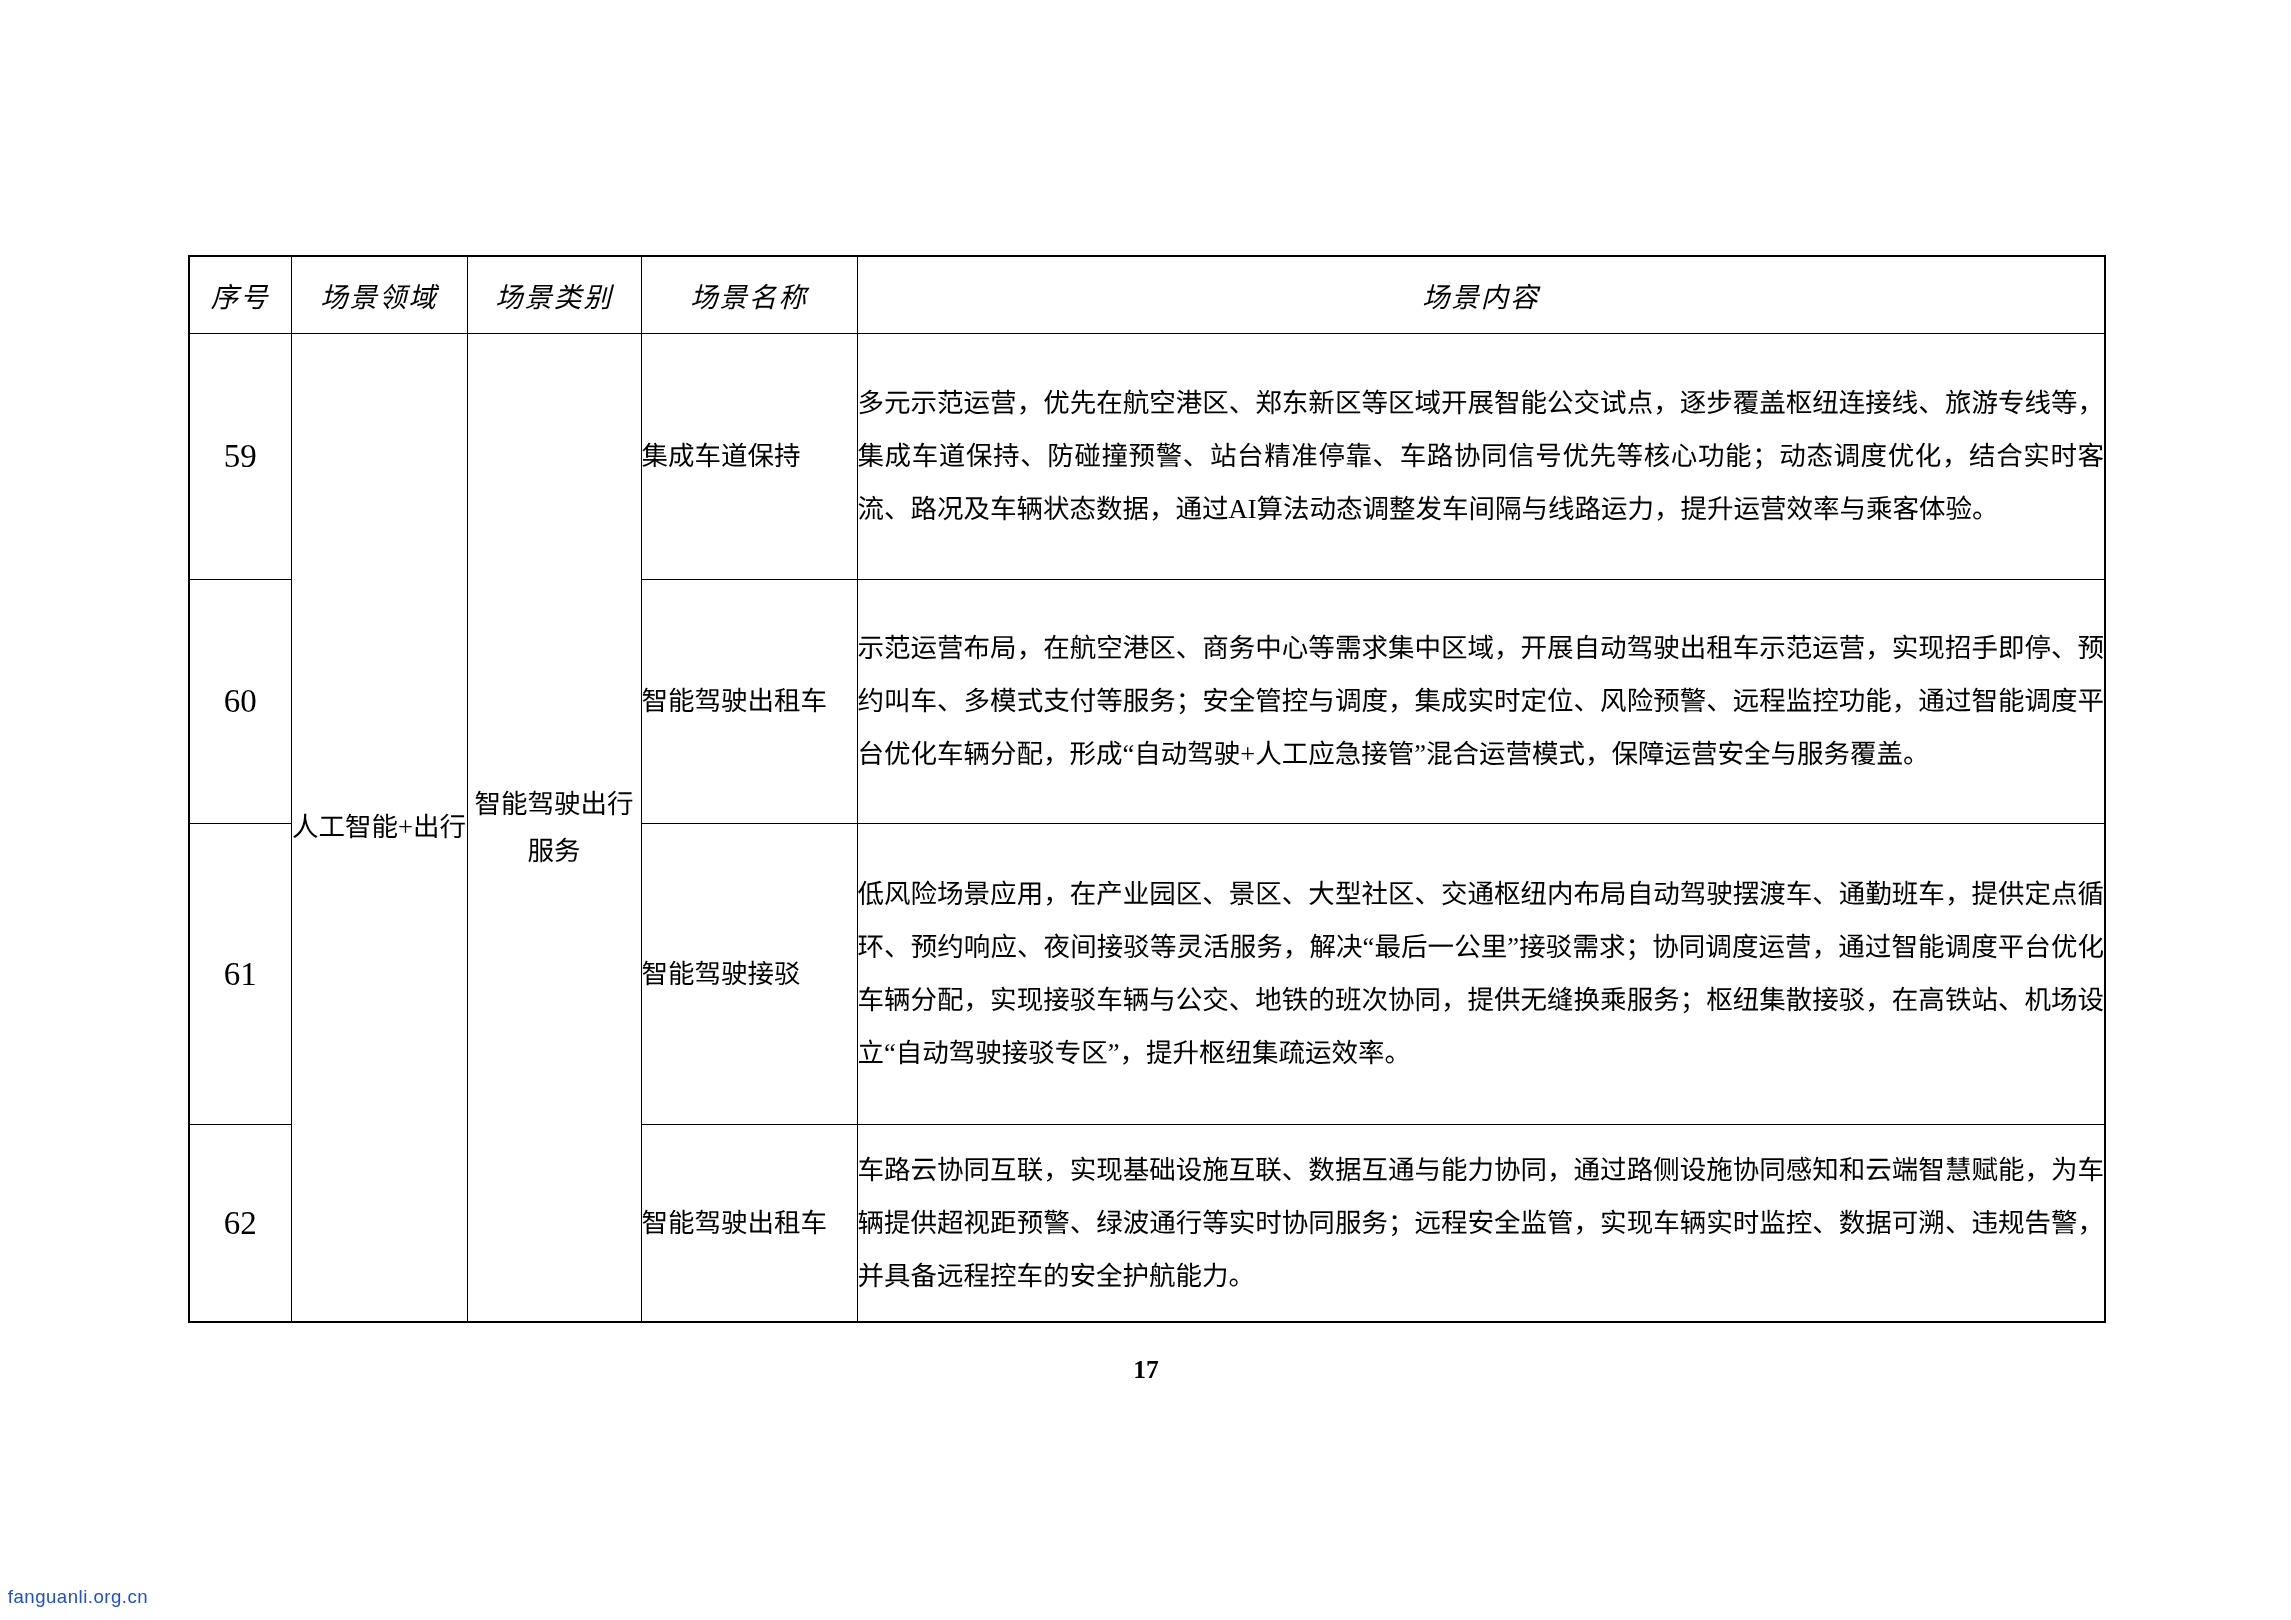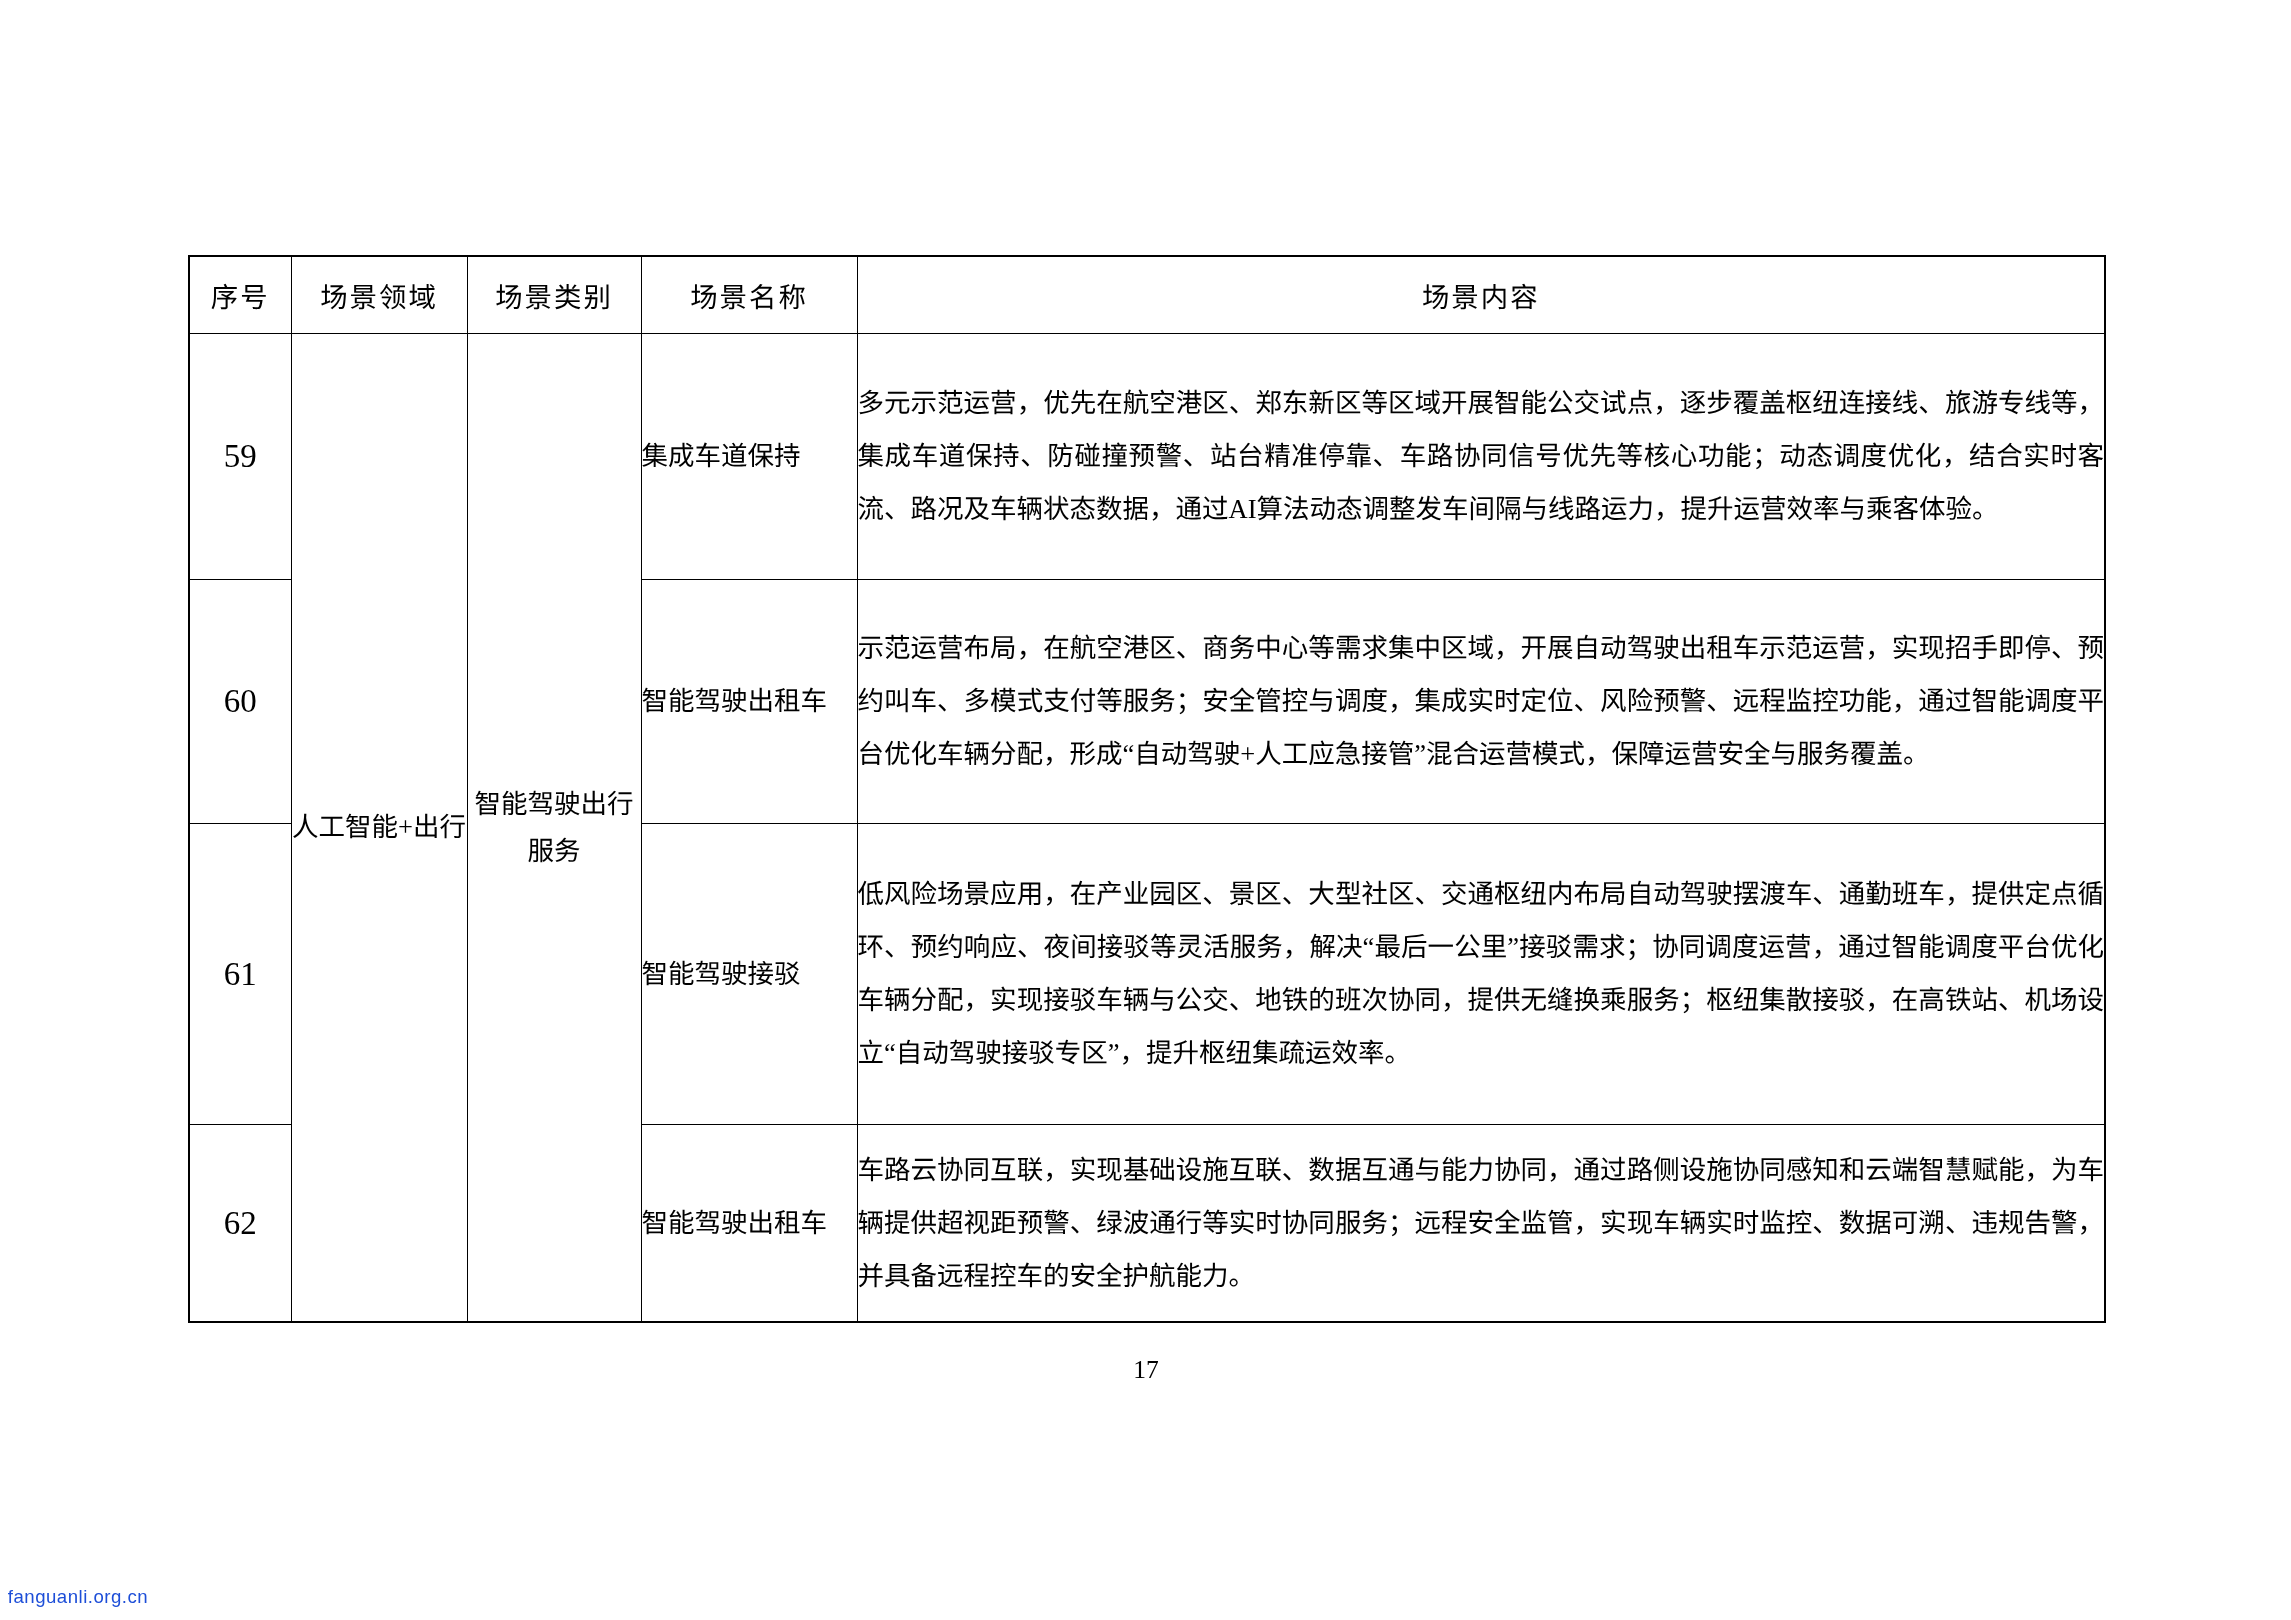--- a/index.html
+++ b/index.html
@@ -51,20 +51,21 @@
   col.c-field   { width: 176px; }
   col.c-cat     { width: 174px; }
   col.c-name    { width: 216px; }
   col.c-content { width: 1248px; }
 
   thead td {
     height: 76px;
     text-align: center;
     font-size: 27.4px;
     letter-spacing: 2px;
+    font-style: italic;
   }
 
   td.cell-no {
     text-align: center;
     font-size: 33px;
   }
 
   td.cell-field,
   td.cell-cat {
     text-align: center;
@@ -97,20 +98,21 @@
   .row62 td { height: 196px; }
 
   .page-number {
     position: absolute;
     left: 0;
     top: 1355px;
     width: 2292px;
     text-align: center;
     font-size: 25.5px;
     font-family: "Liberation Serif", "DejaVu Serif", serif;
+    font-weight: bold;
   }
 
   .watermark {
     position: absolute;
     left: 7.8px;
     top: 1586px;
     font-size: 18.6px;
     color: #1d4ed8;
     font-family: "Liberation Sans", sans-serif;
     letter-spacing: 0.5px;

